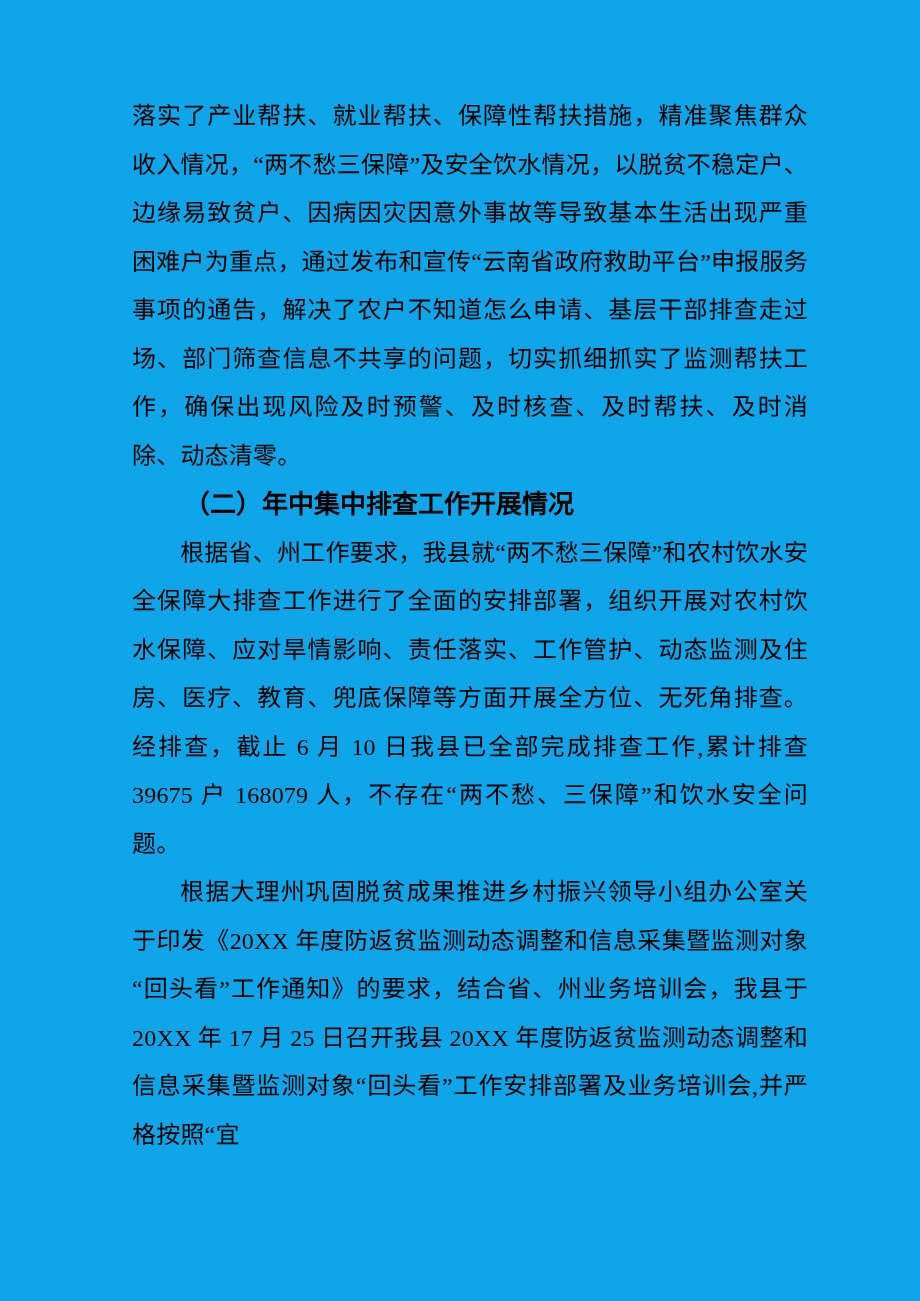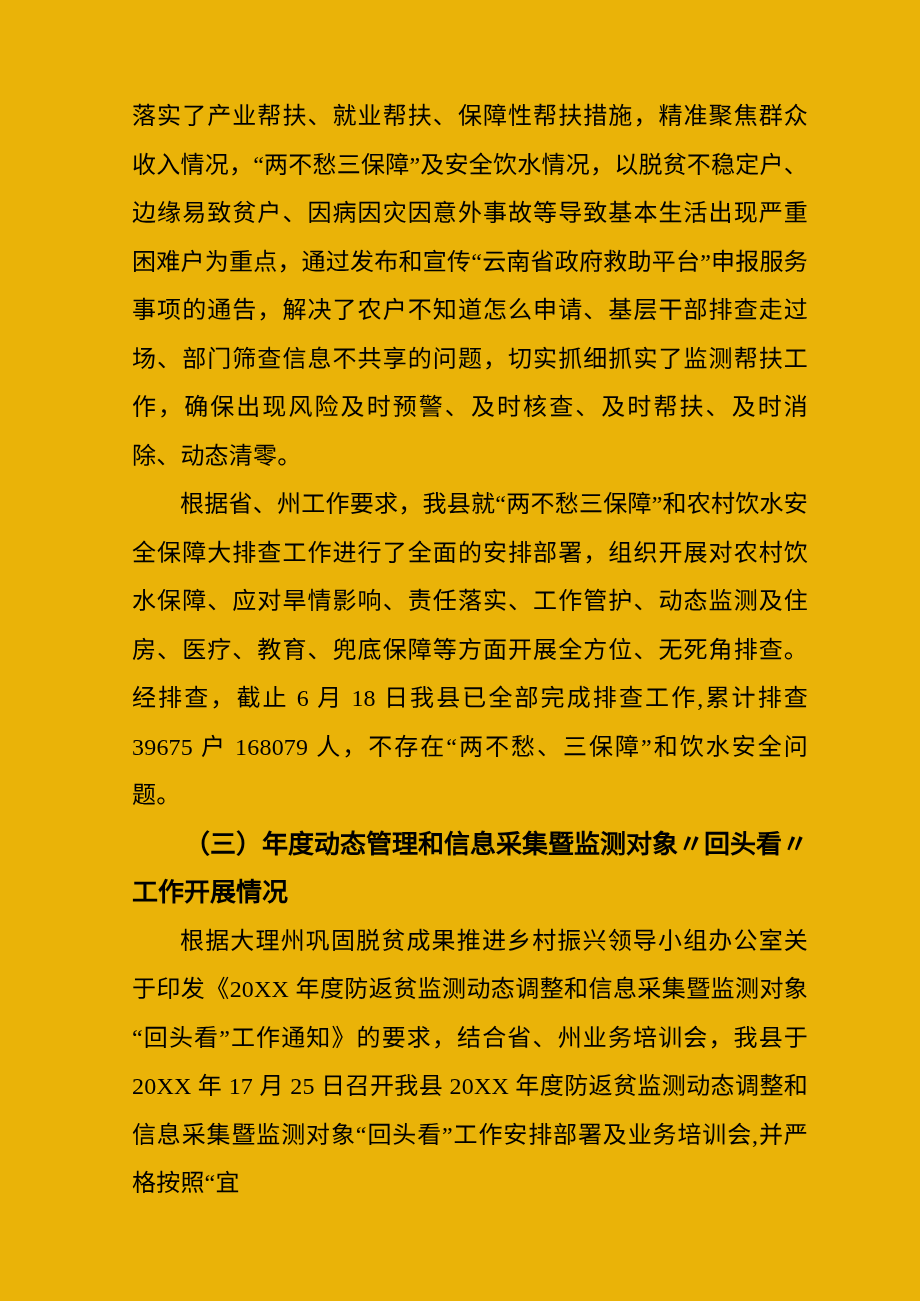--- a/index.html
+++ b/index.html
@@ -10,21 +10,21 @@
   body {
     width: 920px;
     height: 1301px;
     overflow: hidden;
     font-family: "Liberation Serif", serif;
   }
   .page {
     box-sizing: border-box;
     width: 920px;
     height: 1301px;
-    background: #eab308;
+    background: #0ea5e9;
     padding: 92px 112px 0 132px; 
   }
   .para {
     margin: 0;
     font-family: "Liberation Serif", serif;
     font-size: 24px;
     line-height: 48.5px;
     color: #000000;
     text-align: justify;
     text-indent: 2em;
@@ -44,19 +44,19 @@
     text-indent: 2em;
     letter-spacing: 0;
   }
 </style>
 </head>
 <body>
 
 <div class="page">
   <p class="para continuation">落实了产业帮扶、就业帮扶、保障性帮扶措施，精准聚焦群众收入情况，“两不愁三保障”及安全饮水情况，以脱贫不稳定户、边缘易致贫户、因病因灾因意外事故等导致基本生活出现严重困难户为重点，通过发布和宣传“云南省政府救助平台”申报服务事项的通告，解决了农户不知道怎么申请、基层干部排查走过场、部门筛查信息不共享的问题，切实抓细抓实了监测帮扶工作，确保出现风险及时预警、及时核查、及时帮扶、及时消除、动态清零。</p>
 
+  <h2 class="heading">（二）年中集中排查工作开展情况</h2>
 
-  <p class="para">根据省、州工作要求，我县就“两不愁三保障”和农村饮水安全保障大排查工作进行了全面的安排部署，组织开展对农村饮水保障、应对旱情影响、责任落实、工作管护、动态监测及住房、医疗、教育、兜底保障等方面开展全方位、无死角排查。经排查，截止 6 月 18 日我县已全部完成排查工作,累计排查 39675 户 168079 人，不存在“两不愁、三保障”和饮水安全问题。</p>
+  <p class="para">根据省、州工作要求，我县就“两不愁三保障”和农村饮水安全保障大排查工作进行了全面的安排部署，组织开展对农村饮水保障、应对旱情影响、责任落实、工作管护、动态监测及住房、医疗、教育、兜底保障等方面开展全方位、无死角排查。经排查，截止 6 月 10 日我县已全部完成排查工作,累计排查 39675 户 168079 人，不存在“两不愁、三保障”和饮水安全问题。</p>
 
-  <h2 class="heading">（三）年度动态管理和信息采集暨监测对象〃回头看〃工作开展情况</h2>
 
   <p class="para">根据大理州巩固脱贫成果推进乡村振兴领导小组办公室关于印发《20XX 年度防返贫监测动态调整和信息采集暨监测对象“回头看”工作通知》的要求，结合省、州业务培训会，我县于 20XX 年 17 月 25 日召开我县 20XX 年度防返贫监测动态调整和信息采集暨监测对象“回头看”工作安排部署及业务培训会,并严格按照“宜</p>
 </div>
 
 </body></html>

